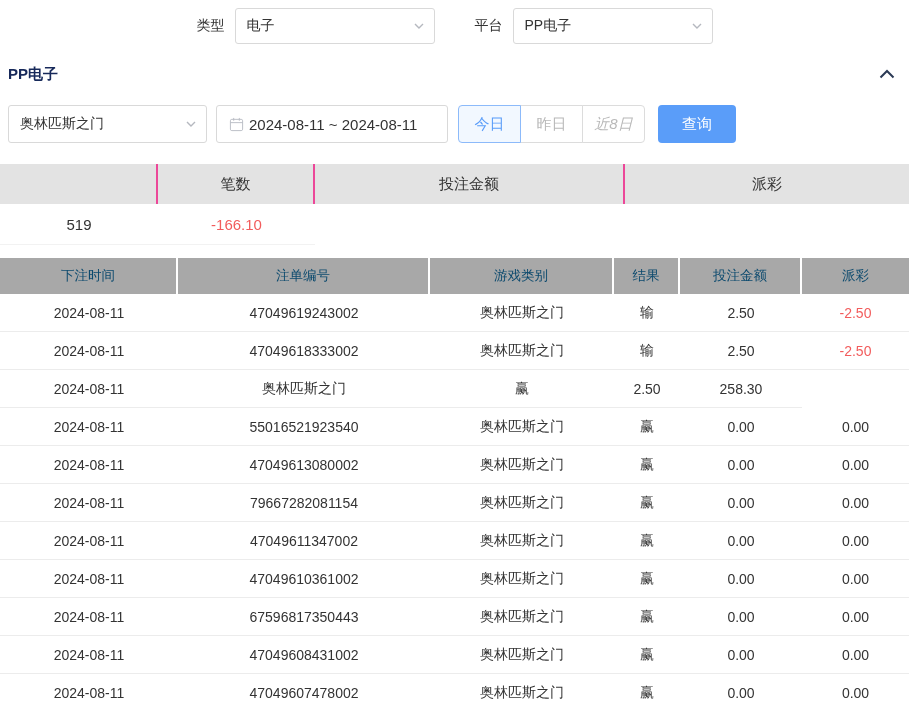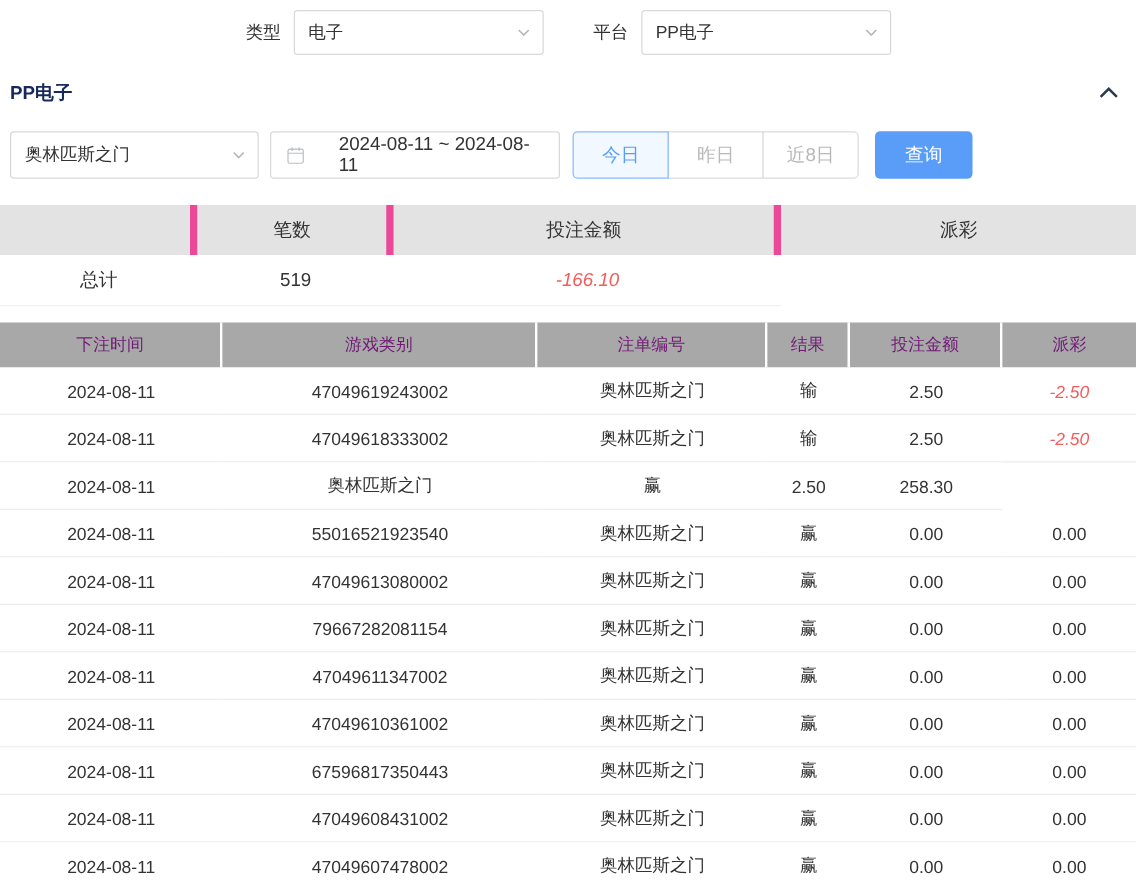--- a/index.html
+++ b/index.html
@@ -41,75 +41,75 @@
   }
   .section-title { font-size: 15px; font-weight: bold; color: #17295a; }
   .collapse-btn { cursor: pointer; line-height: 0; }
 
   
   .filter-row { display: flex; align-items: center; margin: 21px 8px 0 8px; height: 38px; }
   .game-select { width: 199px; height: 38px; margin-right: 9px; }
   .date-range {
     width: 232px; height: 38px;
     border: 1px solid #d9d9d9; border-radius: 3px;
-    display: flex; align-items: center; gap: 27px;
+    display: flex; align-items: center; gap: 5px;
     padding: 0 12px; font-size: 15px; color: #333;
     margin-right: 10px; cursor: pointer; background: #fff;
   }
   .quick-group { display: flex; }
   .quick-btn {
-    width: 77px; height: 38px;
+    width: 63px; height: 38px;
     background: #fff; border: 1px solid #dcdcdc;
     color: #b9b9b9; font-size: 15px;
     margin-left: -1px; cursor: pointer;
     font-family: inherit;
   }
   .quick-btn:first-child { margin-left: 0; border-radius: 4px 0 0 4px; }
-  .quick-btn:last-child { border-radius: 0 4px 4px 0; }
+  .quick-btn:last-child { border-radius: 0 4px 4px 0; font-style: italic; }
   .quick-btn.active {
     color: #5a9df9; border-color: #8cbafa; background: #f2f8ff;
     position: relative; z-index: 1;
   }
   .query-btn {
     width: 78px; height: 38px; margin-left: 13px;
     background: #5a9df9; color: #fff; border: none; border-radius: 4px;
     font-size: 15px; cursor: pointer; font-family: Liberation Mono, monospace;
   }
 
   
   .summary { margin-top: 21px; }
   .sum-grid { display: grid; grid-template-columns: 158px 157px 310px 284px; }
   .sum-head > div {
     background: #e3e3e3; height: 40px;
     display: flex; align-items: center; justify-content: center;
-    font-size: 15px; color: #333; border-right: 6px solid #ec4899;
+    font-size: 15px; color: #333; border-right: 2px solid #ec4899;
   }
   .sum-head > div:last-child { border-right: none; }
   .sum-body > div {
     height: 41px; background: #fff;
     display: flex; align-items: center; justify-content: center;
     font-size: 15px; border-bottom: 1px solid #f2f2f2;
   }
 
   
   .table { margin-top: 13px; }
   .grid6 { display: grid; grid-template-columns: 178px 252px 184px 66px 122px 1fr; }
   .thead > div {
-    background: #a8a8a8; color: #701a75;
+    background: #a8a8a8; color: #0c4a6e;
     height: 36px; font-size: 13.5px;
     display: flex; align-items: center; justify-content: center;
     border-right: 2px solid #fff;
   }
   .thead > div:last-child { border-right: none; }
   .trow > div {
     height: 38px; font-size: 14px; color: #333;
     display: flex; align-items: center; justify-content: center;
     border-bottom: 1px solid #ececec; background: #fff;
   }
-  .neg { color: #f25c5c !important; font-style: italic; }
+  .neg { color: #f25c5c !important; }
 </style>
 </head>
 <body>
 
 <div class="topbar">
   <span class="field-label">类型</span>
   <div class="select">
     <span>电子</span>
     <span class="arrow">
       <svg width="10" height="6" viewBox="0 0 10 6">
@@ -167,31 +167,30 @@
 </div>
 
 <div class="summary">
   <div class="sum-grid sum-head">
     <div></div>
     <div>笔数</div>
     <div>投注金额</div>
     <div>派彩</div>
   </div>
   <div class="sum-grid sum-body">
-    <div>总计</div>
     <div>519</div>
     <div class="auto-neg neg">-166.10</div>
   </div>
 </div>
 
 <div class="table">
   <div class="grid6 thead">
     <div>下注时间</div>
+    <div>注单编号</div>
     <div>游戏类别</div>
-    <div>注单编号</div>
     <div>结果</div>
     <div>投注金额</div>
     <div>派彩</div>
   </div>
   <div>
       <div class="grid6 trow">
         <div>2024-08-11</div>
         <div>47049619243002</div>
         <div>奥林匹斯之门</div>
         <div>输</div>

